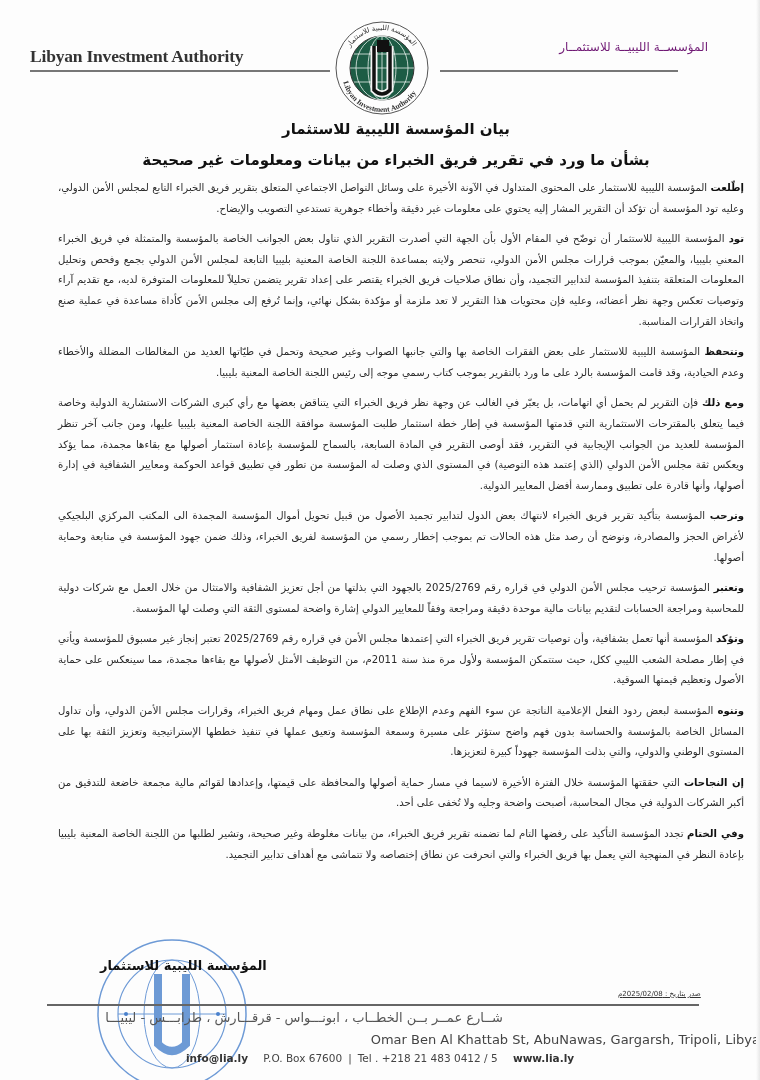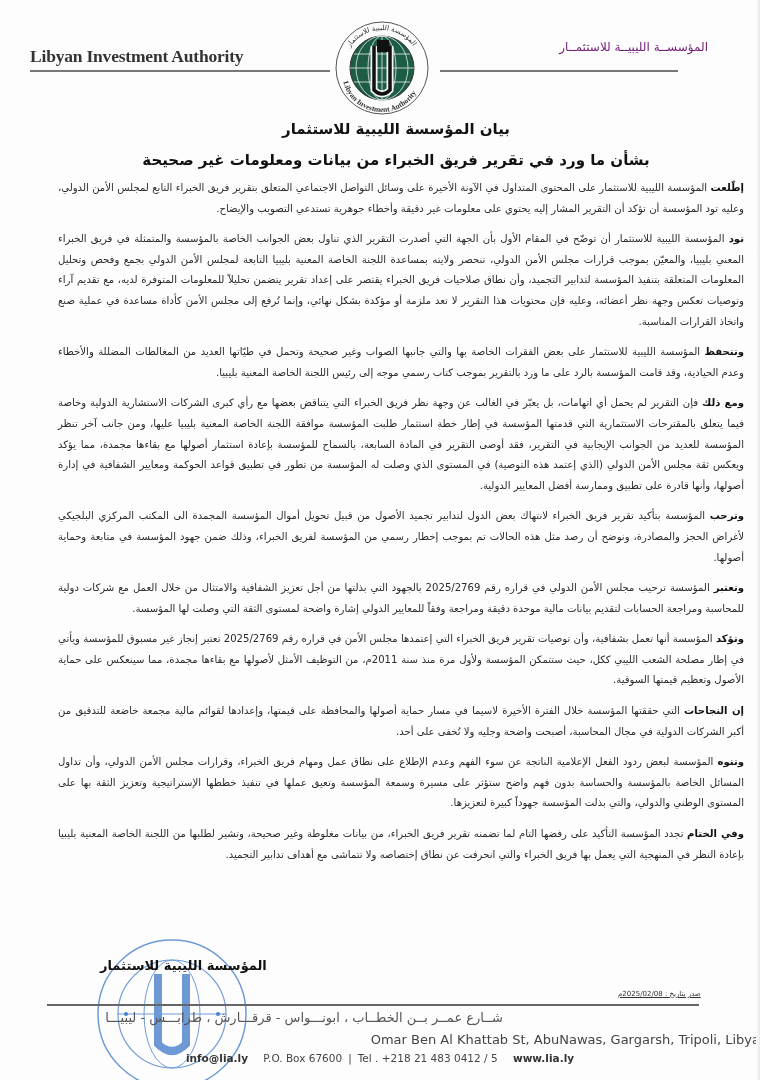--- a/index.html
+++ b/index.html
@@ -71,22 +71,22 @@
 </div>
 
 <div class="body">
   <p><span class="lead">إطّلعت</span><span> المؤسسة الليبية للاستثمار على المحتوى المتداول في الآونة الأخيرة على وسائل التواصل الاجتماعي المتعلق بتقرير فريق الخبراء التابع لمجلس الأمن الدولي، وعليه تود المؤسسة أن تؤكد أن التقرير المشار إليه يحتوي على معلومات غير دقيقة وأخطاء جوهرية تستدعي التصويب والإيضاح.</span></p>
   <p><span class="lead">تود</span><span> المؤسسة الليبية للاستثمار أن توضّح في المقام الأول بأن الجهة التي أصدرت التقرير الذي تناول بعض الجوانب الخاصة بالمؤسسة والمتمثلة في فريق الخبراء المعني بليبيا، والمعيّن بموجب قرارات مجلس الأمن الدولي، تنحصر ولايته بمساعدة اللجنة الخاصة المعنية بليبيا التابعة لمجلس الأمن الدولي بجمع وفحص وتحليل المعلومات المتعلقة بتنفيذ المؤسسة لتدابير التجميد، وأن نطاق صلاحيات فريق الخبراء يقتصر على إعداد تقرير يتضمن تحليلاً للمعلومات المتوفرة لديه، مع تقديم آراء وتوصيات تعكس وجهة نظر أعضائه، وعليه فإن محتويات هذا التقرير لا تعد ملزمة أو مؤكدة بشكل نهائي، وإنما تُرفع إلى مجلس الأمن كأداة مساعدة في عملية صنع واتخاذ القرارات المناسبة.</span></p>
   <p><span class="lead">وتتحفظ</span><span> المؤسسة الليبية للاستثمار على بعض الفقرات الخاصة بها والتي جانبها الصواب وغير صحيحة وتحمل في طيّاتها العديد من المغالطات المضللة والأخطاء وعدم الحيادية، وقد قامت المؤسسة بالرد على ما ورد بالتقرير بموجب كتاب رسمي موجه إلى رئيس اللجنة الخاصة المعنية بليبيا.</span></p>
   <p><span class="lead">ومع ذلك</span><span> فإن التقرير لم يحمل أي اتهامات، بل يعبّر في الغالب عن وجهة نظر فريق الخبراء التي يتناقض بعضها مع رأي كبرى الشركات الاستشارية الدولية وخاصة فيما يتعلق بالمقترحات الاستثمارية التي قدمتها المؤسسة في إطار خطة استثمار طلبت المؤسسة موافقة اللجنة الخاصة المعنية بليبيا عليها، ومن جانب آخر تنظر المؤسسة للعديد من الجوانب الإيجابية في التقرير، فقد أوصى التقرير في المادة السابعة، بالسماح للمؤسسة بإعادة استثمار أصولها مع بقاءها مجمدة، مما يؤكد ويعكس ثقة مجلس الأمن الدولي (الذي إعتمد هذه التوصية) في المستوى الذي وصلت له المؤسسة من تطور في تطبيق قواعد الحوكمة ومعايير الشفافية في إدارة أصولها، وأنها قادرة على تطبيق وممارسة أفضل المعايير الدولية.</span></p>
   <p><span class="lead">وترحب</span><span> المؤسسة بتأكيد تقرير فريق الخبراء لانتهاك بعض الدول لتدابير تجميد الأصول من قبيل تحويل أموال المؤسسة المجمدة الى المكتب المركزي البلجيكي لأغراض الحجز والمصادرة، ونوضح أن رصد مثل هذه الحالات تم بموجب إخطار رسمي من المؤسسة لفريق الخبراء، وذلك ضمن جهود المؤسسة في متابعة وحماية أصولها.</span></p>
   <p><span class="lead">وتعتبر</span><span> المؤسسة ترحيب مجلس الأمن الدولي في قراره رقم 2025/2769 بالجهود التي بذلتها من أجل تعزيز الشفافية والامتثال من خلال العمل مع شركات دولية للمحاسبة ومراجعة الحسابات لتقديم بيانات مالية موحدة دقيقة ومراجعة وفقاً للمعايير الدولي إشارة واضحة لمستوى الثقة التي وصلت لها المؤسسة.</span></p>
   <p><span class="lead">وتؤكد</span><span> المؤسسة أنها تعمل بشفافية، وأن توصيات تقرير فريق الخبراء التي إعتمدها مجلس الأمن في قراره رقم 2025/2769 تعتبر إنجاز غير مسبوق للمؤسسة ويأتي في إطار مصلحة الشعب الليبي ككل، حيث ستتمكن المؤسسة ولأول مرة منذ سنة 2011م، من التوظيف الأمثل لأصولها مع بقاءها مجمدة، مما سينعكس على حماية الأصول وتعظيم قيمتها السوقية.</span></p>
+  <p><span class="lead">وتنوه</span><span> المؤسسة لبعض ردود الفعل الإعلامية الناتجة عن سوء الفهم وعدم الإطلاع على نطاق عمل ومهام فريق الخبراء، وقرارات مجلس الأمن الدولي، وأن تداول المسائل الخاصة بالمؤسسة والحساسة بدون فهم واضح ستؤثر على مسيرة وسمعة المؤسسة وتعيق عملها في تنفيذ خططها الإستراتيجية وتعزيز الثقة بها على المستوى الوطني والدولي، والتي بذلت المؤسسة جهوداً كبيرة لتعزيزها.</span></p>
   <p><span class="lead">إن النجاحات</span><span> التي حققتها المؤسسة خلال الفترة الأخيرة لاسيما في مسار حماية أصولها والمحافظة على قيمتها، وإعدادها لقوائم مالية مجمعة خاضعة للتدقيق من أكبر الشركات الدولية في مجال المحاسبة، أصبحت واضحة وجليه ولا تُخفى على أحد.</span></p>
-  <p><span class="lead">وتنوه</span><span> المؤسسة لبعض ردود الفعل الإعلامية الناتجة عن سوء الفهم وعدم الإطلاع على نطاق عمل ومهام فريق الخبراء، وقرارات مجلس الأمن الدولي، وأن تداول المسائل الخاصة بالمؤسسة والحساسة بدون فهم واضح ستؤثر على مسيرة وسمعة المؤسسة وتعيق عملها في تنفيذ خططها الإستراتيجية وتعزيز الثقة بها على المستوى الوطني والدولي، والتي بذلت المؤسسة جهوداً كبيرة لتعزيزها.</span></p>
   <p><span class="lead">وفي الختام</span><span> تجدد المؤسسة التأكيد على رفضها التام لما تضمنه تقرير فريق الخبراء، من بيانات مغلوطة وغير صحيحة، وتشير لطلبها من اللجنة الخاصة المعنية بليبيا بإعادة النظر في المنهجية التي يعمل بها فريق الخبراء والتي انحرفت عن نطاق إختصاصه ولا تتماشى مع أهداف تدابير التجميد.</span></p>
 </div>
 
 <div class="signature">
   <svg class="stamp" viewBox="0 0 165 160">
     <g fill="none" stroke="#2b6cc4" opacity="0.8">
       <circle cx="82" cy="80" r="74" stroke-width="1.5"></circle>
       <circle cx="82" cy="80" r="54" stroke-width="1.2"></circle>
       <ellipse cx="82" cy="80" rx="28" ry="54" stroke-width="1"></ellipse>
       <line x1="28" y1="80" x2="136" y2="80" stroke-width="1"></line>

